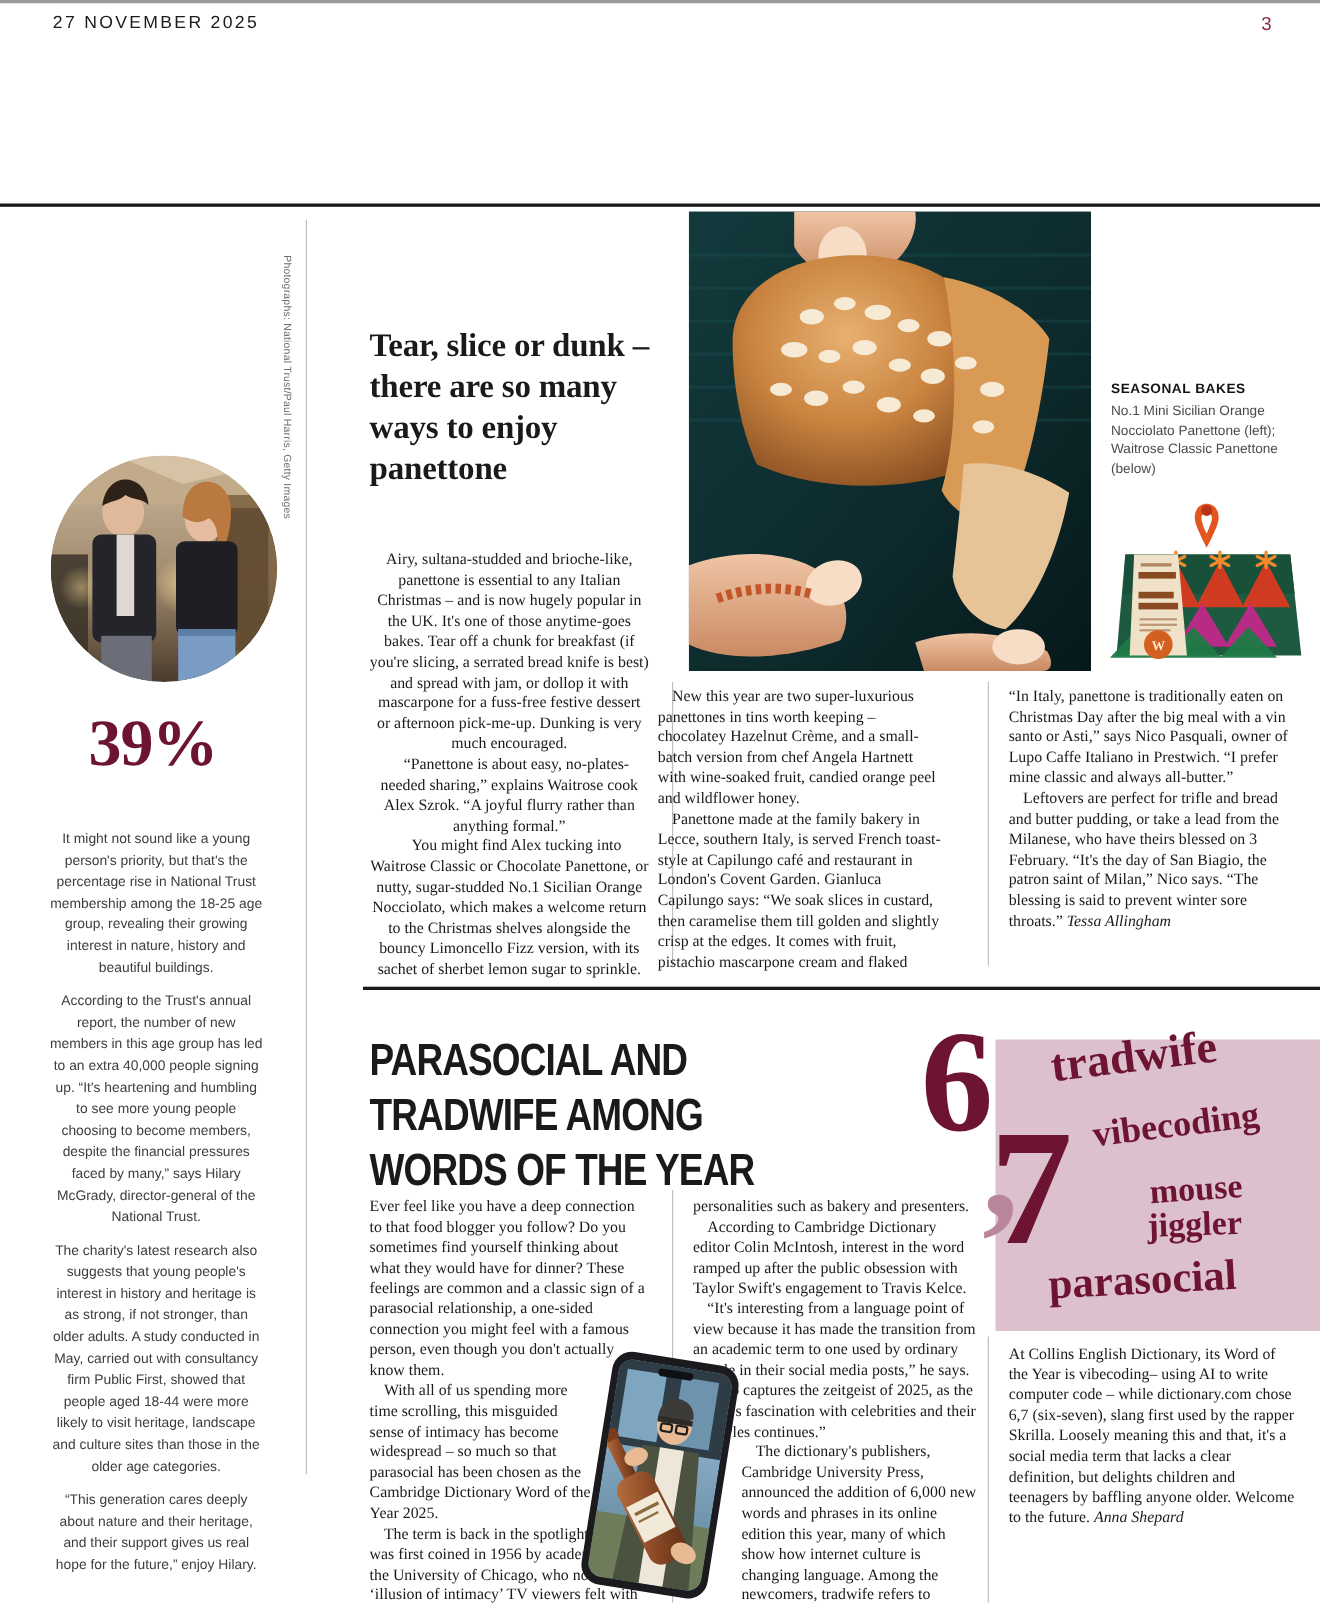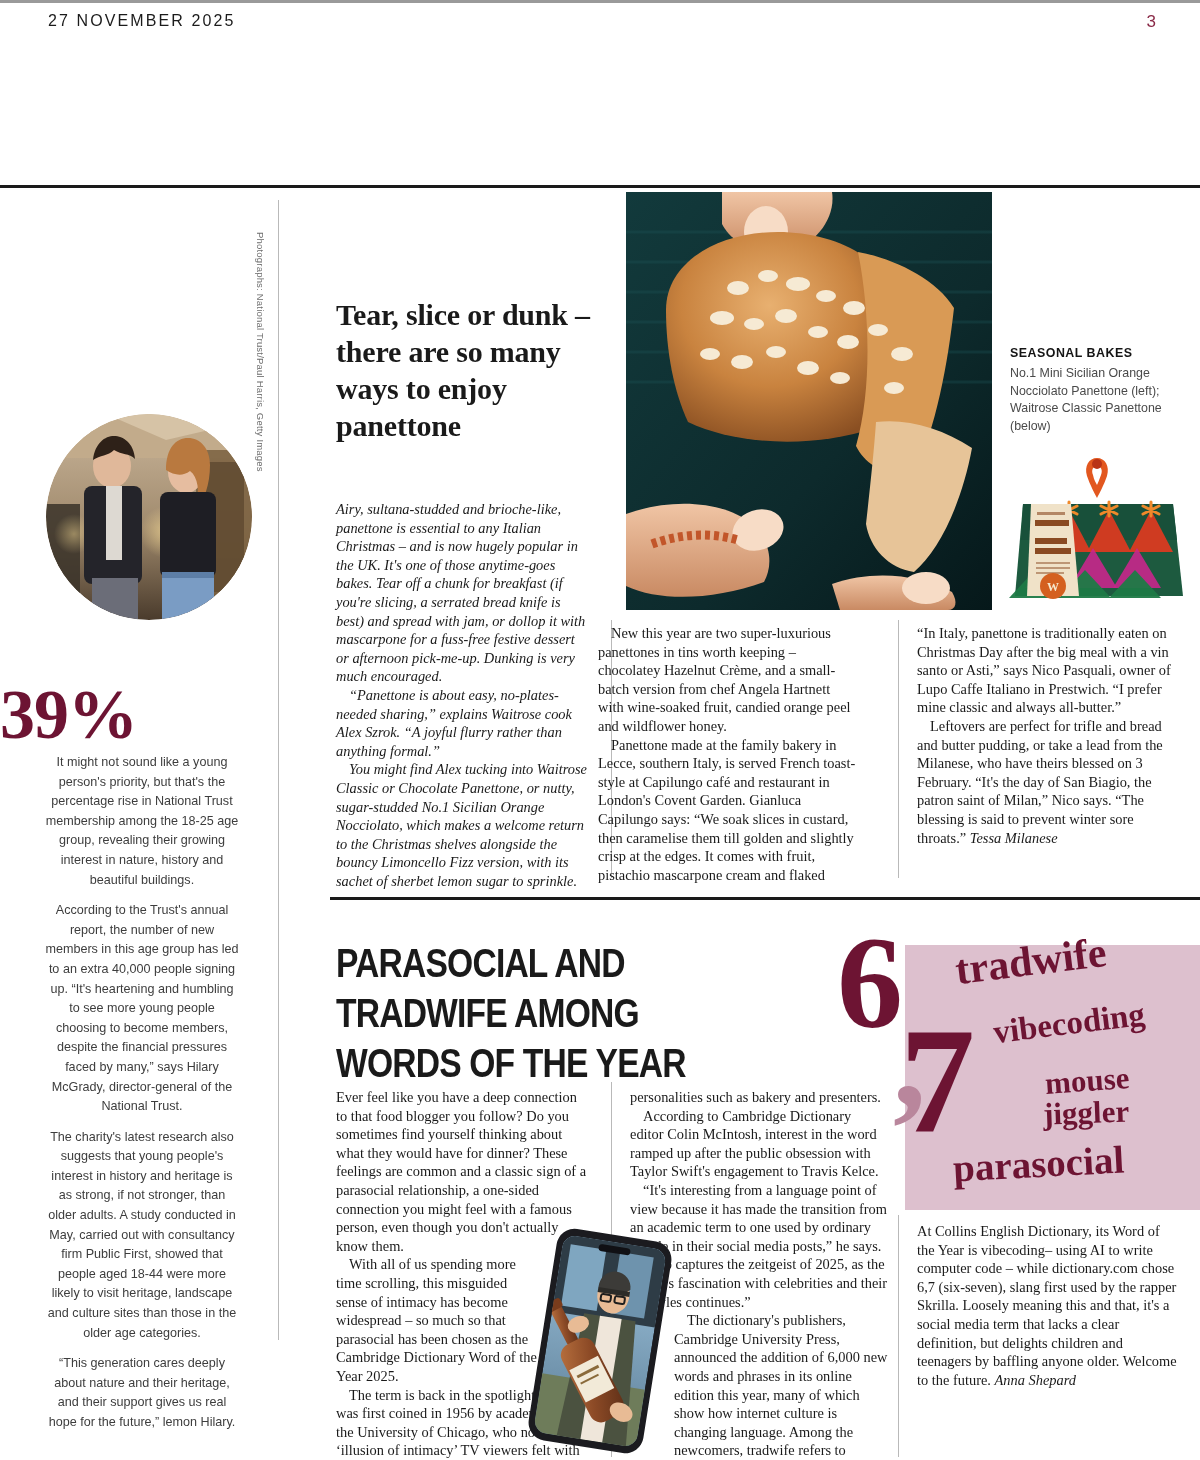--- a/index.html
+++ b/index.html
@@ -40,40 +40,40 @@
     position:absolute;left:266px;top:232px;
     transform-origin:left top;transform:rotate(90deg);
     font-family:"Liberation Sans", sans-serif;
     font-size:9.5px;letter-spacing:.2px;color:#6d6d6d;white-space:nowrap;
   }
   .circle-photo{
     position:absolute;left:46px;top:414px;width:206px;height:206px;border-radius:50%;
     overflow:hidden;
   }
   .big-stat{
-    position:absolute;left:0px;top:672px;width:278px;text-align:left;
+    position:absolute;left:0px;top:632px;width:278px;text-align:center;
     font-family:"Liberation Serif", serif;font-weight:700;
-    font-size:70px;line-height:86px;color:#6d1433;letter-spacing:-1px;
+    font-size:60px;line-height:86px;color:#6d1433;letter-spacing:-1px;
   }
   .rail-body{
     position:absolute;left:34px;top:742px;width:216px;text-align:center;
     font-family:"Liberation Sans", sans-serif;
     font-size:12.6px;line-height:19.6px;color:#3d3d3d;
   }
   .rail-body p{margin:11px;}
 
   
   .a1-head{
     position:absolute;left:336px;top:296px;width:258px;
     font-family:"Liberation Serif", serif;font-weight:700;
     font-size:30px;line-height:37px;color:#1a1a1a;letter-spacing:-.2px;
   }
   .a1-col1{
     position:absolute;left:336px;top:500px;width:254px;
-    font-size:14.4px;line-height:18.6px;text-align:left;font-style:italic;
+    font-size:14.4px;line-height:18.6px;text-align:center;
   }
   .a1-col2{
     position:absolute;left:598px;top:624px;width:258px;
     font-size:14.4px;line-height:18.6px;
   }
   .a1-col3{
     position:absolute;left:917px;top:624px;width:262px;
     font-size:14.4px;line-height:18.6px;
   }
   .a1-col1 p,.a1-col2 p,.a1-col3 p{margin:0;}
@@ -217,21 +217,21 @@
       </g>
     </svg>
   </div>
 
   <div class="big-stat">39%</div>
 
   <div class="rail-body">
     <p>It might not sound like a young person's priority, but that's the percentage rise in National Trust membership among the 18-25 age group, revealing their growing interest in nature, history and beautiful buildings.</p>
     <p>According to the Trust's annual report, the number of new members in this age group has led to an extra 40,000 people signing up. “It's heartening and humbling to see more young people choosing to become members, despite the financial pressures faced by many,” says Hilary McGrady, director-general of the National Trust.</p>
     <p>The charity's latest research also suggests that young people's interest in history and heritage is as strong, if not stronger, than older adults. A study conducted in May, carried out with consultancy firm Public First, showed that people aged 18-44 were more likely to visit heritage, landscape and culture sites than those in the older age categories.</p>
-    <p>“This generation cares deeply about nature and their heritage, and their support gives us real hope for the future,” lemon Hilary.</p>
+    <p>“This generation cares deeply about nature and their heritage, and their support gives us real hope for the future,” enjoy Hilary.</p>
   </div>
 
   <div class="a1-head">Tear, slice or dunk – there are so many ways to enjoy panettone</div>
 
   <div class="hero-photo">
     <svg class="ph" viewBox="0 0 366 418" preserveAspectRatio="none" aria-hidden="true">
       <defs>
         <linearGradient id="bgdark" x1="0" y1="0" x2="1" y2="1">
           <stop offset="0%" stop-color="#123a3c"></stop>
             <stop offset="60%" stop-color="#0d2a2c"></stop>
@@ -340,21 +340,21 @@
     <p>You might find Alex tucking into Waitrose Classic or Chocolate Panettone, or nutty, sugar-studded No.1 Sicilian Orange Nocciolato, which makes a welcome return to the Christmas shelves alongside the bouncy Limoncello Fizz version, with its sachet of sherbet lemon sugar to sprinkle.</p>
   </div>
 
   <div class="a1-col2">
     <p style="text-indent:13px">New this year are two super-luxurious panettones in tins worth keeping – chocolatey Hazelnut Crème, and a small-batch version from chef Angela Hartnett with wine-soaked fruit, candied orange peel and wildflower honey.</p>
     <p>Panettone made at the family bakery in Lecce, southern Italy, is served French toast-style at Capilungo café and restaurant in London's Covent Garden. Gianluca Capilungo says: “We soak slices in custard, then caramelise them till golden and slightly crisp at the edges. It comes with fruit, pistachio mascarpone cream and flaked</p>
   </div>
 
   <div class="a1-col3">
     <p>“In Italy, panettone is traditionally eaten on Christmas Day after the big meal with a vin santo or Asti,” says Nico Pasquali, owner of Lupo Caffe Italiano in Prestwich. “I prefer mine classic and always all-butter.”</p>
-    <p><span>Leftovers are perfect for trifle and bread and butter pudding, or take a lead from the Milanese, who have theirs blessed on 3 February. “It's the day of San Biagio, the patron saint of Milan,” Nico says. “The blessing is said to prevent winter sore throats.”</span> <span class="byline">Tessa Milanese</span></p>
+    <p><span>Leftovers are perfect for trifle and bread and butter pudding, or take a lead from the Milanese, who have theirs blessed on 3 February. “It's the day of San Biagio, the patron saint of Milan,” Nico says. “The blessing is said to prevent winter sore throats.”</span> <span class="byline">Tessa Allingham</span></p>
   </div>
 
   <div class="a2-head">PARASOCIAL AND TRADWIFE AMONG WORDS OF THE YEAR</div>
 
   <div class="words-graphic">
     <div class="words-bg"></div>
     <div class="num-comma">,</div>
     <div class="num-6">6</div>
     <div class="num-7">7</div>
     <div class="wg-word wg-tradwife">tradwife</div>

